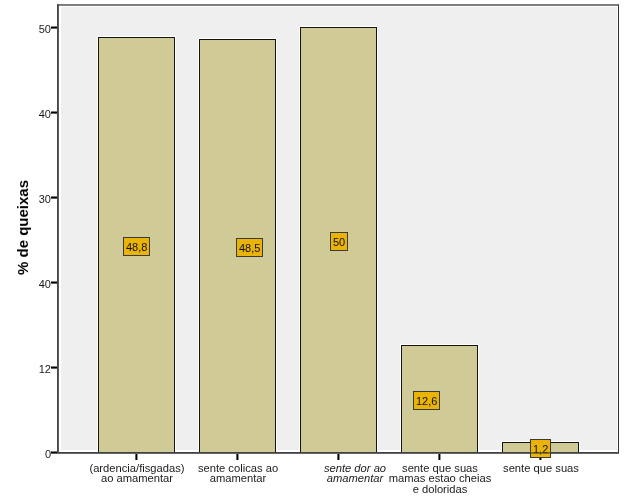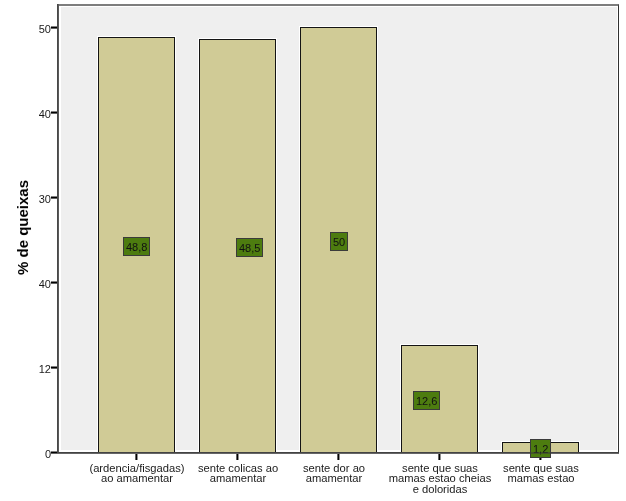--- a/index.html
+++ b/index.html
@@ -99,21 +99,21 @@
     font-size: 11.2px;
     color: #1a1a1a;
     text-align: center;
     line-height: 10.5px;
   }
   #bar-labels, #ticks-x, #ticks-y, #y-axis-title {
     will-change: transform;
   }
   .bar-label {
     position: absolute;
-    background: #4d7c0f;
+    background: #eab308;
     border: 1px solid #3b3b3b;
     font-size: 11px;
     line-height: 12px;
     color: #111111;
     text-align: center;
     padding: 3px 2px 2px 2px;
     box-sizing: content-box;
     white-space: nowrap;
   }
   #y-axis-title {
@@ -152,34 +152,33 @@
       <div class="xtick-label" style="width: 160px; left: 57px; top: 462.8px;">
         <div>(ardencia/fisgadas)</div>
         <div>ao amamentar</div>
       </div>
       <div class="xtick-line" style="left: 236px; top: 454px; height: 6px;"></div>
       <div class="xtick-label" style="width: 160px; left: 158px; top: 462.8px;">
         <div>sente colicas ao</div>
         <div>amamentar</div>
       </div>
       <div class="xtick-line" style="left: 337px; top: 454px; height: 6px;"></div>
-      <div class="xtick-label" style="width: 160px; left: 254px; top: 462.8px;">
+      <div class="xtick-label" style="width: 160px; left: 275px; top: 462.8px; font-style: italic;">
         <div>sente dor ao</div>
         <div>amamentar</div>
       </div>
       <div class="xtick-line" style="left: 438px; top: 454px; height: 6px;"></div>
       <div class="xtick-label" style="width: 160px; left: 360px; top: 462.8px;">
         <div>sente que suas</div>
         <div>mamas estao cheias</div>
         <div>e doloridas</div>
       </div>
       <div class="xtick-line" style="left: 539px; top: 454px; height: 6px;"></div>
       <div class="xtick-label" style="width: 160px; left: 461px; top: 462.8px;">
         <div>sente que suas</div>
-        <div>mamas estao</div>
       </div>
     </div>
   <div id="bars">
       <div class="bar" style="left: 98px; top: 37px; width: 77px; height: 416px;"></div>
       <div class="bar" style="left: 199px; top: 39px; width: 77px; height: 414px;"></div>
       <div class="bar" style="left: 300px; top: 27px; width: 77px; height: 426px;"></div>
       <div class="bar" style="left: 401px; top: 345px; width: 77px; height: 108px;"></div>
       <div class="bar" style="left: 502px; top: 442px; width: 77px; height: 11px;"></div>
     </div>
   <div id="y-axis-line"></div>

